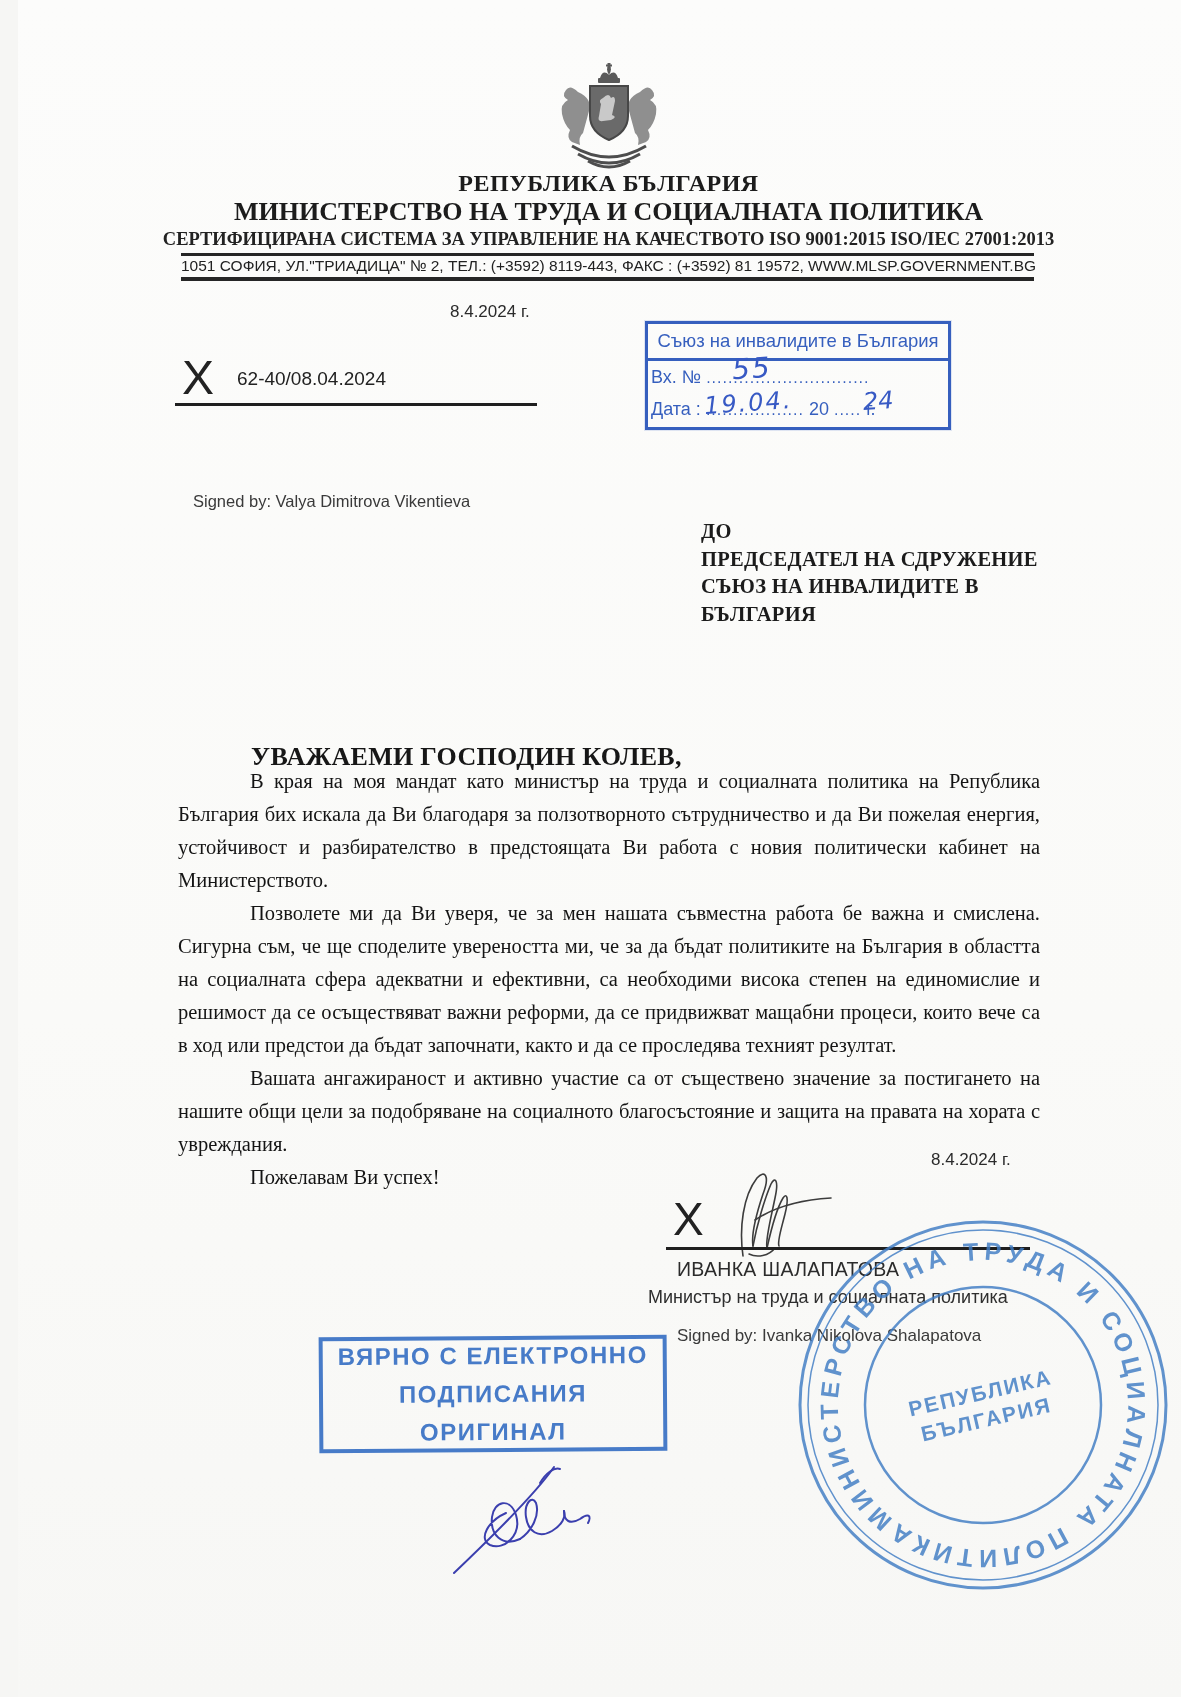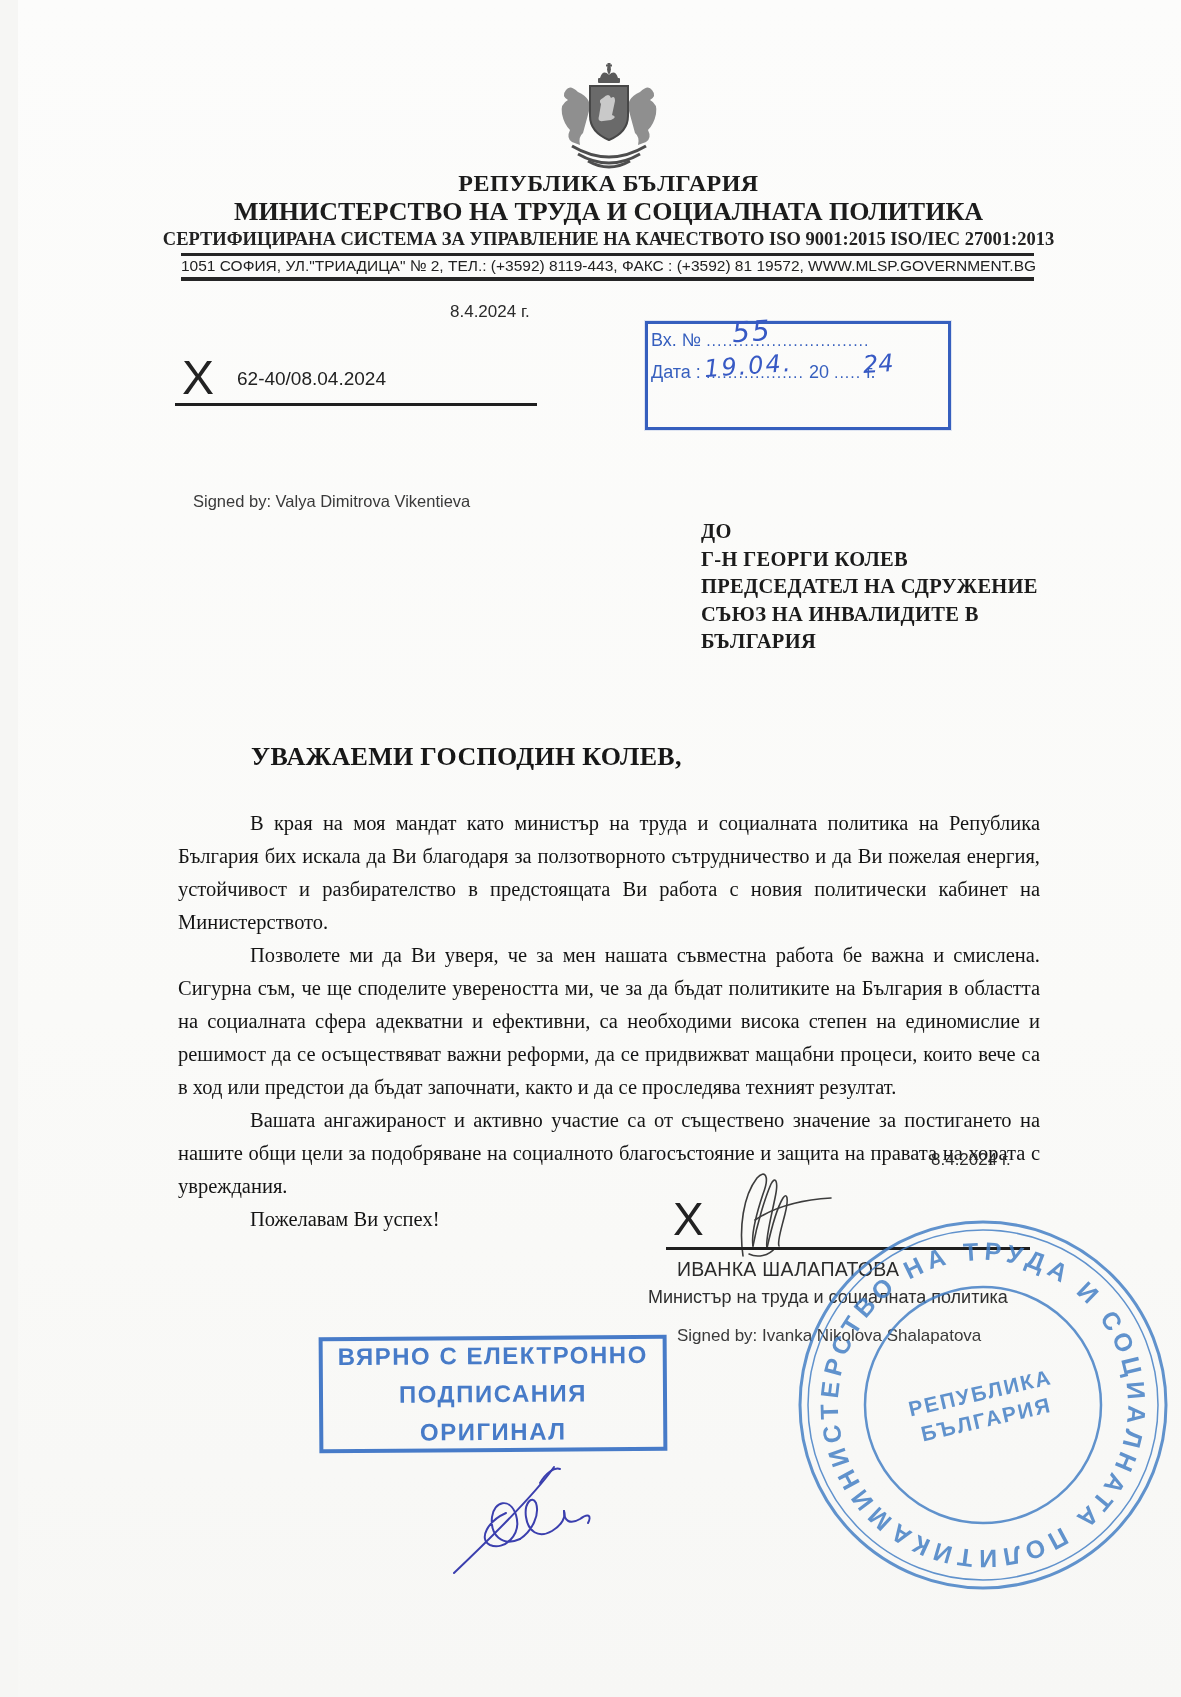--- a/index.html
+++ b/index.html
@@ -84,21 +84,21 @@
     font-weight:bold;font-size:20.5px;line-height:27.5px;color:#1b1b1b;
     letter-spacing:.3px;
   }
 
   
   .salutation{
     position:absolute;left:233px;top:742px;
     font-weight:bold;font-size:26px;color:#171717;letter-spacing:.3px;
   }
   .body-text{
-    position:absolute;left:160px;top:807px;width:862px;
+    position:absolute;left:160px;top:765px;width:862px;
     font-size:20.5px;line-height:33px;color:#141414;text-align:justify;
   }
   .body-text p{margin:0;text-indent:72px;}
 
   
   .sig-date{
     position:absolute;left:913px;top:1150px;
     font-family:"Liberation Sans", sans-serif;font-size:17px;color:#2b2b2b;
   }
   .sig-x{
@@ -173,39 +173,39 @@
   <div class="hdr-address">1051 СОФИЯ, УЛ."ТРИАДИЦА" № 2, ТЕЛ.: (+3592) 8119-443, ФАКС : (+3592) 81 19572, WWW.MLSP.GOVERNMENT.BG</div>
   <div class="rule-b"></div>
 
   <div class="top-date">8.4.2024 г.</div>
   <div class="ref-x">X</div>
   <div class="ref-num">62-40/08.04.2024</div>
   <div class="ref-underline"></div>
   <div class="ref-signedby">Signed by: Valya Dimitrova Vikentieva</div>
 
   <div class="entry-stamp">
+    <div class="entry-org">Съюз на инвалидите в България</div>
     <div class="entry-row">
       <span>Вх. №</span>
       <span class="dots">..............................</span>
       <span class="hand hand-55">55</span>
     </div>
     <div class="entry-row">
       <span>Дата :</span>
       <span class="dots">..................</span>
       <span>20</span>
       <span class="dots">.....</span>
       <span> г.</span>
       <span class="hand hand-1904">19.04.</span>
       <span class="hand hand-24">24</span>
     </div>
   </div>
 
   <div class="recipient">
     <div>ДО</div>
-    <div>Г-Н ГЕОРГИ КОЛЕВ</div>
     <div>ПРЕДСЕДАТЕЛ НА СДРУЖЕНИЕ</div>
     <div>СЪЮЗ НА ИНВАЛИДИТЕ В</div>
     <div>БЪЛГАРИЯ</div>
   </div>
 
   <div class="salutation">УВАЖАЕМИ ГОСПОДИН КОЛЕВ,</div>
   <div class="body-text">
     <p>В края на моя мандат като министър на труда и социалната политика на Република България бих искала да Ви благодаря за ползотворното сътрудничество и да Ви пожелая енергия, устойчивост и разбирателство в предстоящата Ви работа с новия политически кабинет на Министерството.</p>
     <p>Позволете ми да Ви уверя, че за мен нашата съвместна работа бе важна и смислена. Сигурна съм, че ще споделите увереността ми, че за да бъдат политиките на България в областта на социалната сфера адекватни и ефективни, са необходими висока степен на единомислие и решимост да се осъществяват важни реформи, да се придвижват мащабни процеси, които вече са в ход или предстои да бъдат започнати, както и да се проследява техният резултат.</p>
     <p>Вашата ангажираност и активно участие са от съществено значение за постигането на нашите общи цели за подобряване на социалното благосъстояние и защита на правата на хората с увреждания.</p>

